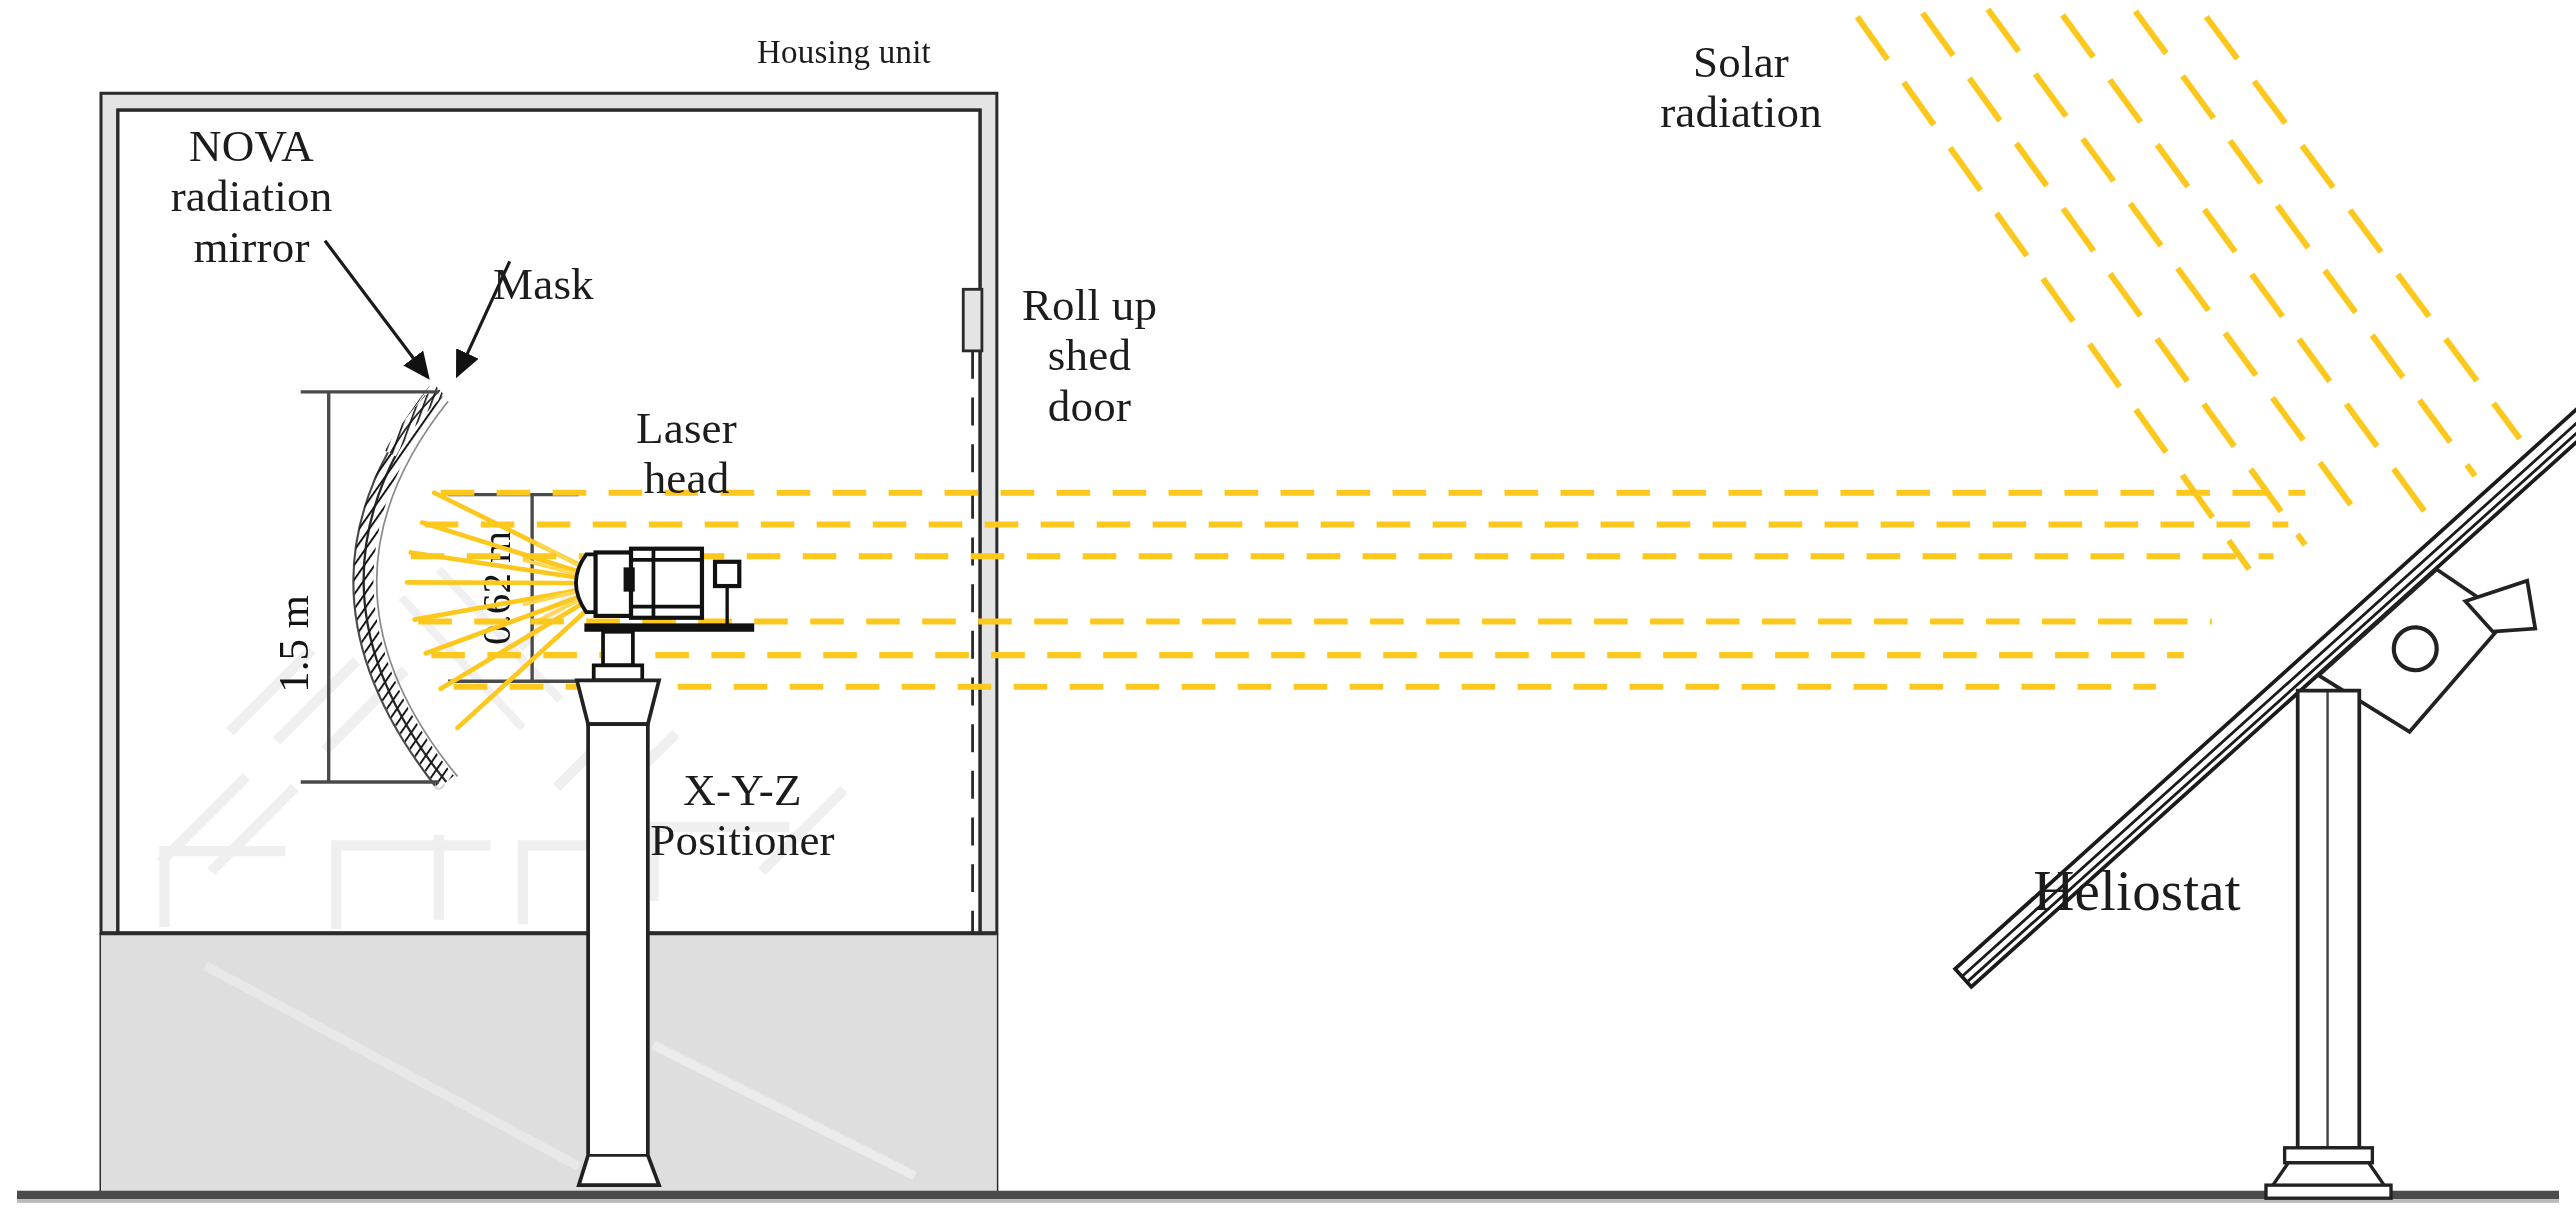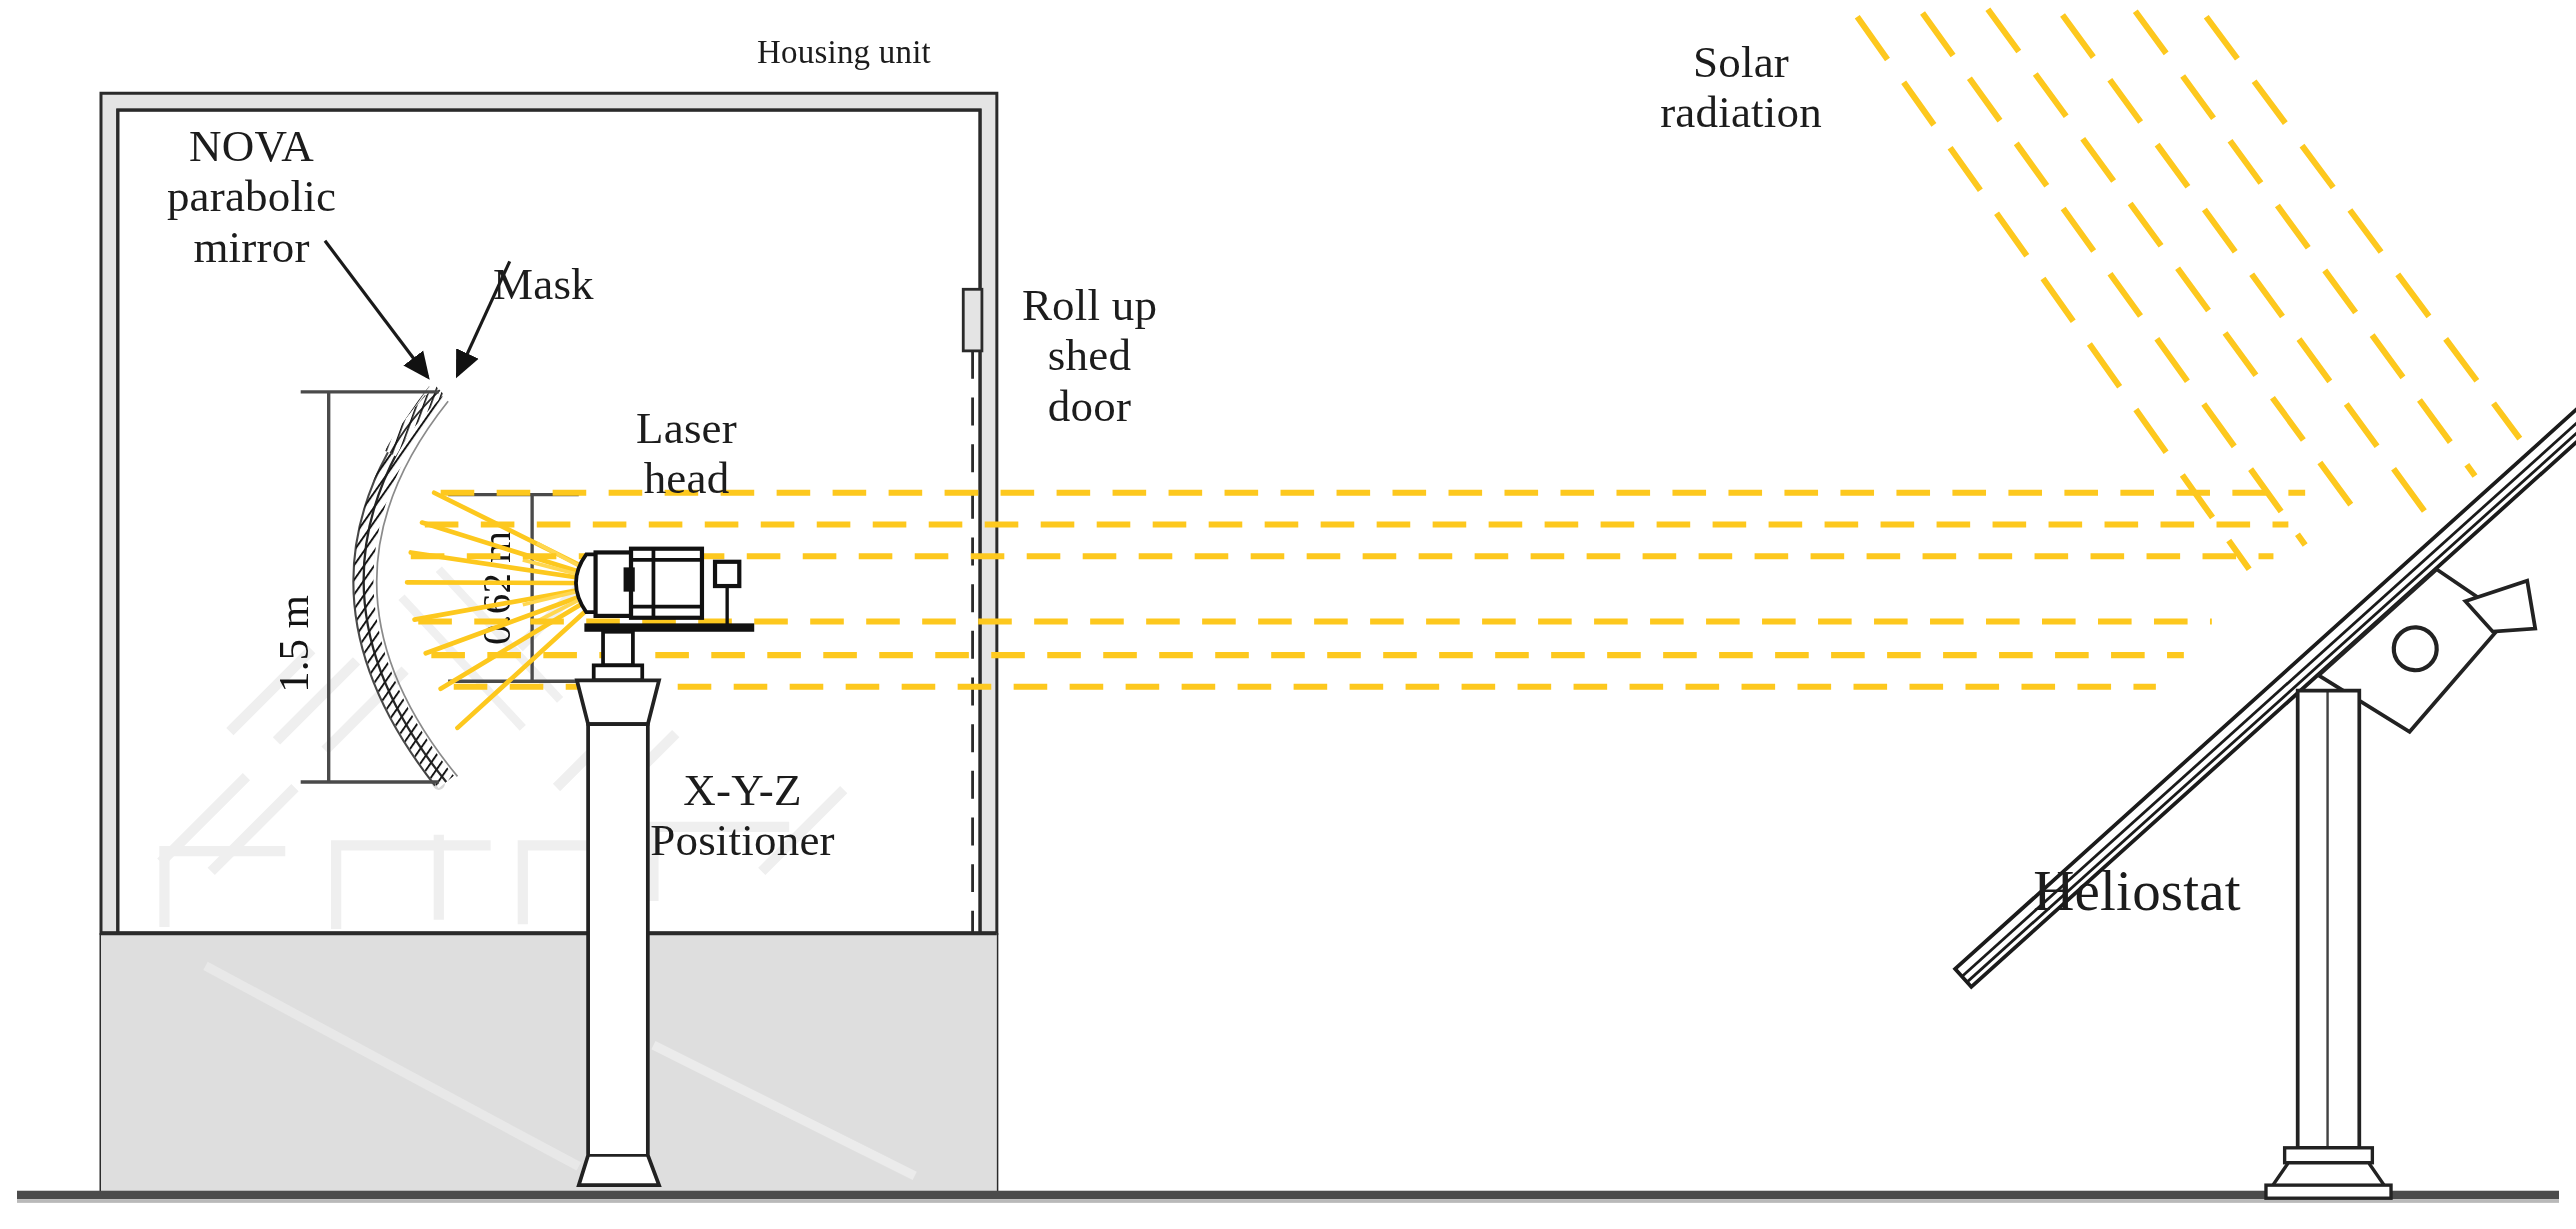--- a/index.html
+++ b/index.html
@@ -233,21 +233,21 @@
     <g stroke="#1a1a1a" stroke-width="3.4" fill="none">
       <path d="M348 258 L458 404" marker-end="url(#arrowhead)"></path>
       <path d="M546 280 L490 402" marker-end="url(#arrowhead)"></path>
     </g>
 
   </svg>
 
   <div class="lbl c" style="left:676px; top:34px; width:336px; font-size:33px;">Housing unit</div>
 
   <div class="lbl c" style="left:121px; top:121px; width:261px; font-size:45px;">NOVA
-parabolic
+radiation
 mirror</div>
 
   <div class="lbl l" style="left:493px; top:220px; width:205px; font-size:45px;margin-top:39px;">Mask</div>
 
   <div class="lbl c" style="left:982px; top:280px; width:215px; font-size:45px;">Roll up
 shed
 door</div>
 
   <div class="lbl c" style="left:579px; top:403px; width:215px; font-size:45px;">Laser
 head</div>

